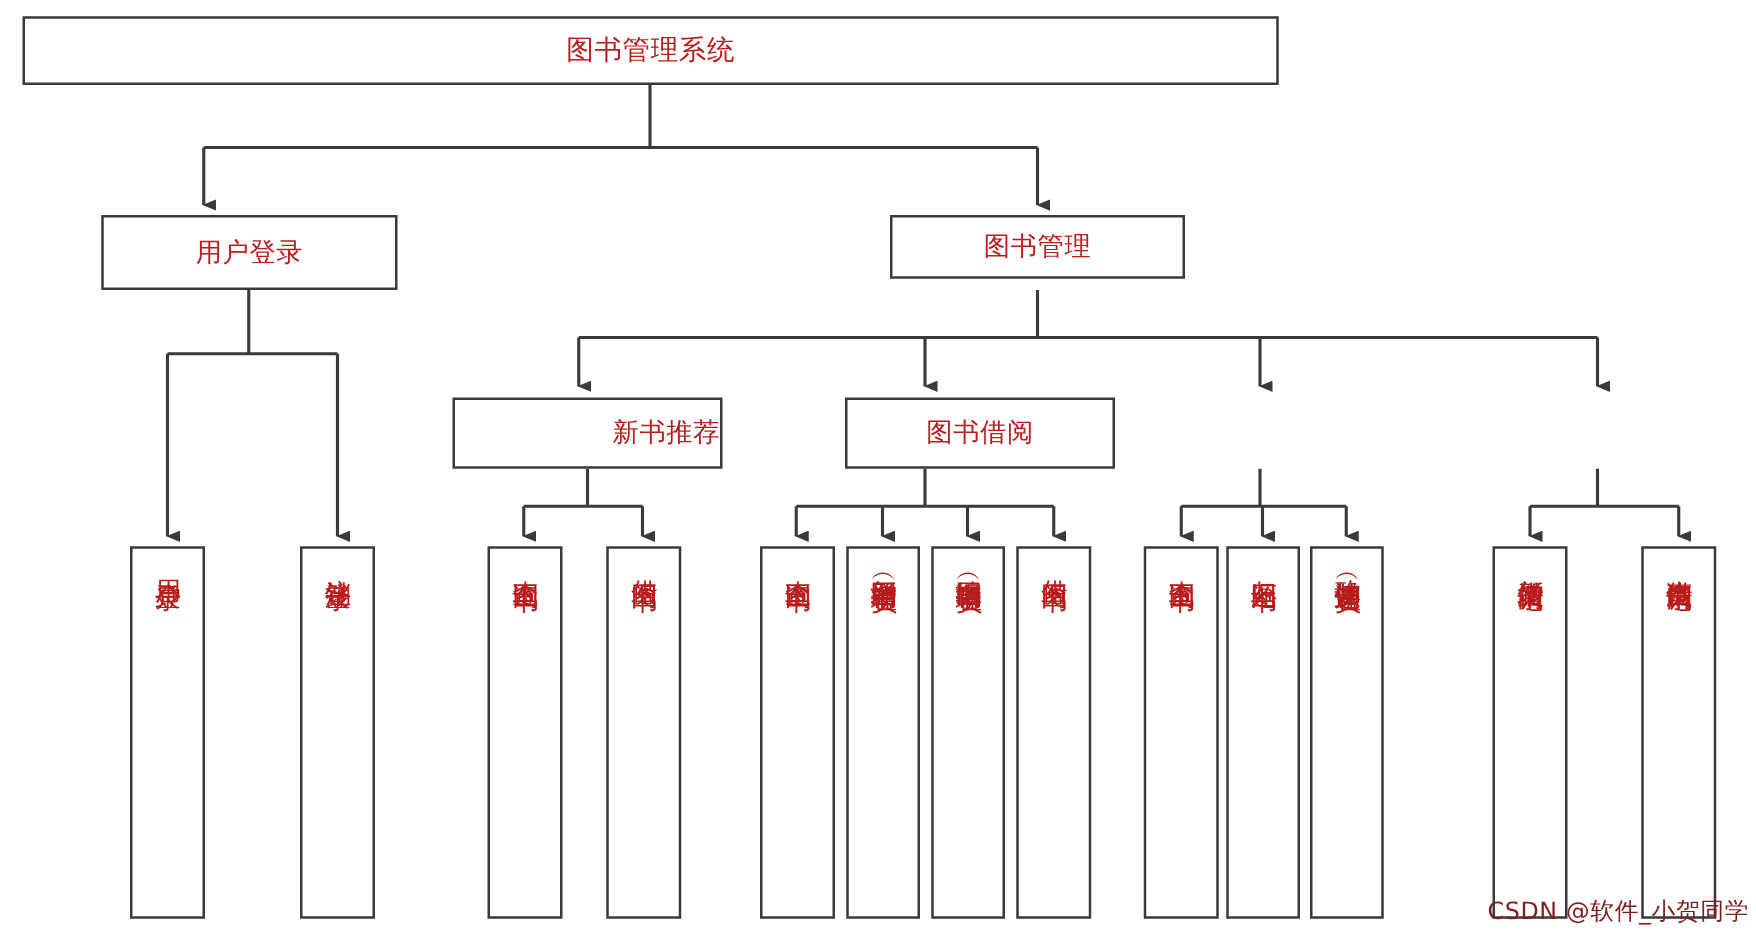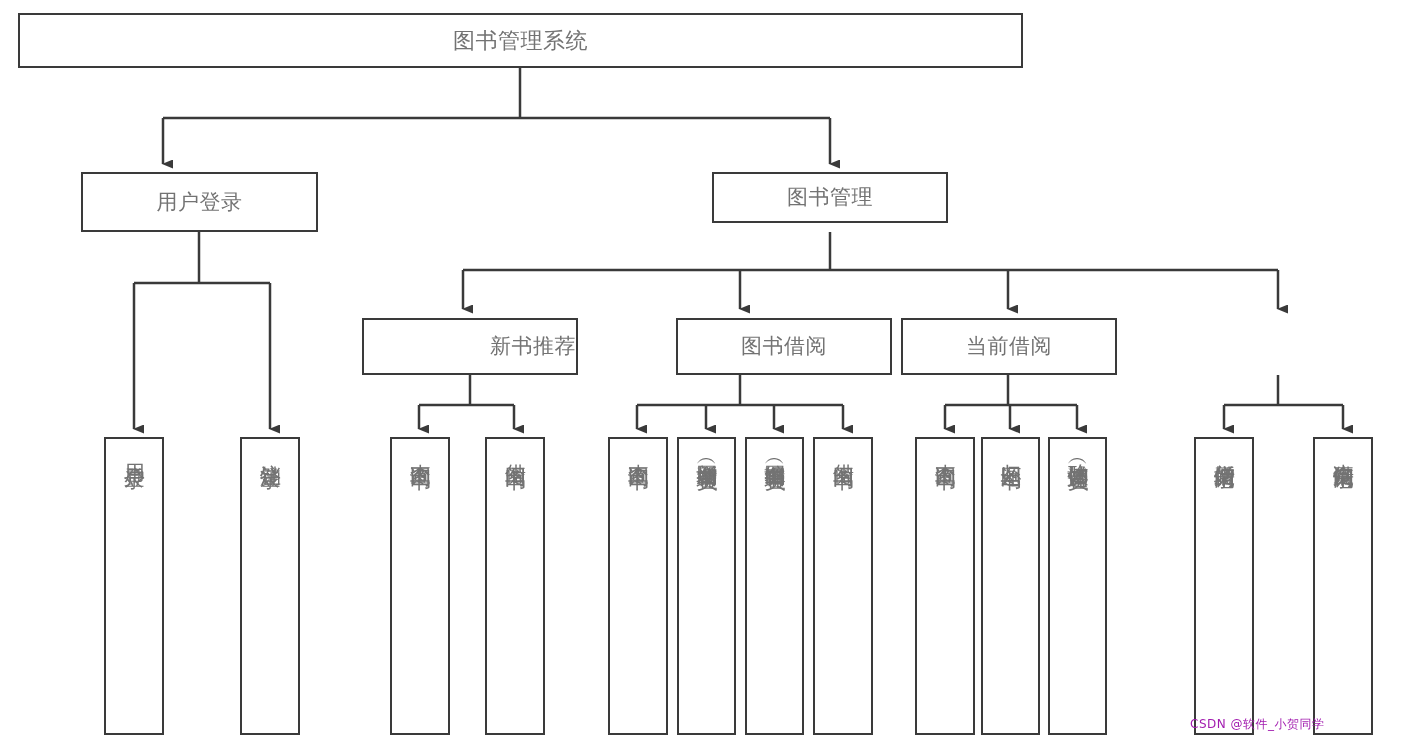--- a/index.html
+++ b/index.html
@@ -33,21 +33,21 @@
     display: flex;
     align-items: center;
     justify-content: center;
     color: #111111;
   }
   .node-label {
     display: block;
     text-align: center;
     line-height: 1.18;
     letter-spacing: 0.5px;
-    color: #737373;
+    color: #b91c1c;
   }
   
   .node.horiz .node-label {
     font-size: 21px;
     white-space: nowrap;
   }
   .node.root .node-label {
     font-size: 22px;
   }
   
@@ -62,22 +62,22 @@
     text-orientation: upright;
     line-height: 1.0;
     letter-spacing: 2px;
     white-space: nowrap;
   }
   .node.vert.tall-text .node-label {
     letter-spacing: 1px;
   }
   .watermark {
     position: absolute;
-    color: #a21caf;
-    font-size: 12px;
+    color: #7f1d1d;
+    font-size: 19px;
     white-space: nowrap;
     font-family: "DejaVu Sans", "Liberation Sans", sans-serif;
     letter-spacing: 0.5px;
     pointer-events: none;
   }
 </style>
 </head>
 <body>
 
 <div id="canvas">
@@ -142,23 +142,20 @@
   <div class="node horiz" style="left:712px; top:172px; width:236px; height:51px;">
     <span class="node-label">图书管理</span>
   </div>
 
   <div class="node horiz" style="left:362px; top:318px; width:216px; height:57px;justify-content:flex-end;">
     <span class="node-label">新书推荐</span>
   </div>
   <div class="node horiz" style="left:632px; top:318px; width:216px; height:57px;margin-left:44px;">
     <span class="node-label">图书借阅</span>
   </div>
-  <div class="node horiz" style="left:901px; top:318px; width:216px; height:57px;">
-    <span class="node-label">当前借阅</span>
-  </div>
 
   <div class="node vert" style="left:104px; top:437px; width:60px; height:298px;">
     <span class="node-label">用户登录</span>
   </div>
   <div class="node vert" style="left:240px; top:437px; width:60px; height:298px;">
     <span class="node-label">注销登录</span>
   </div>
 
   <div class="node vert" style="left:390px; top:437px; width:60px; height:298px;">
     <span class="node-label">查询图书</span>

